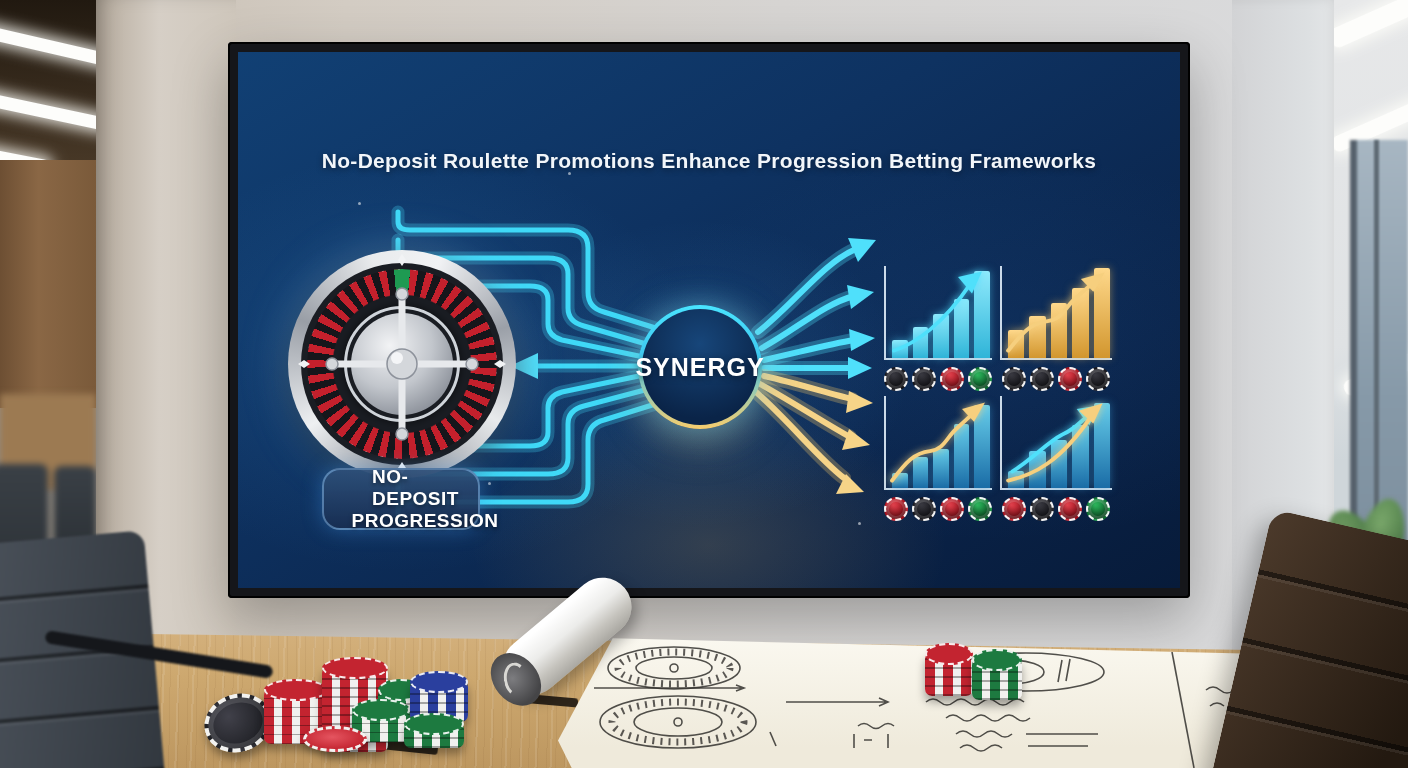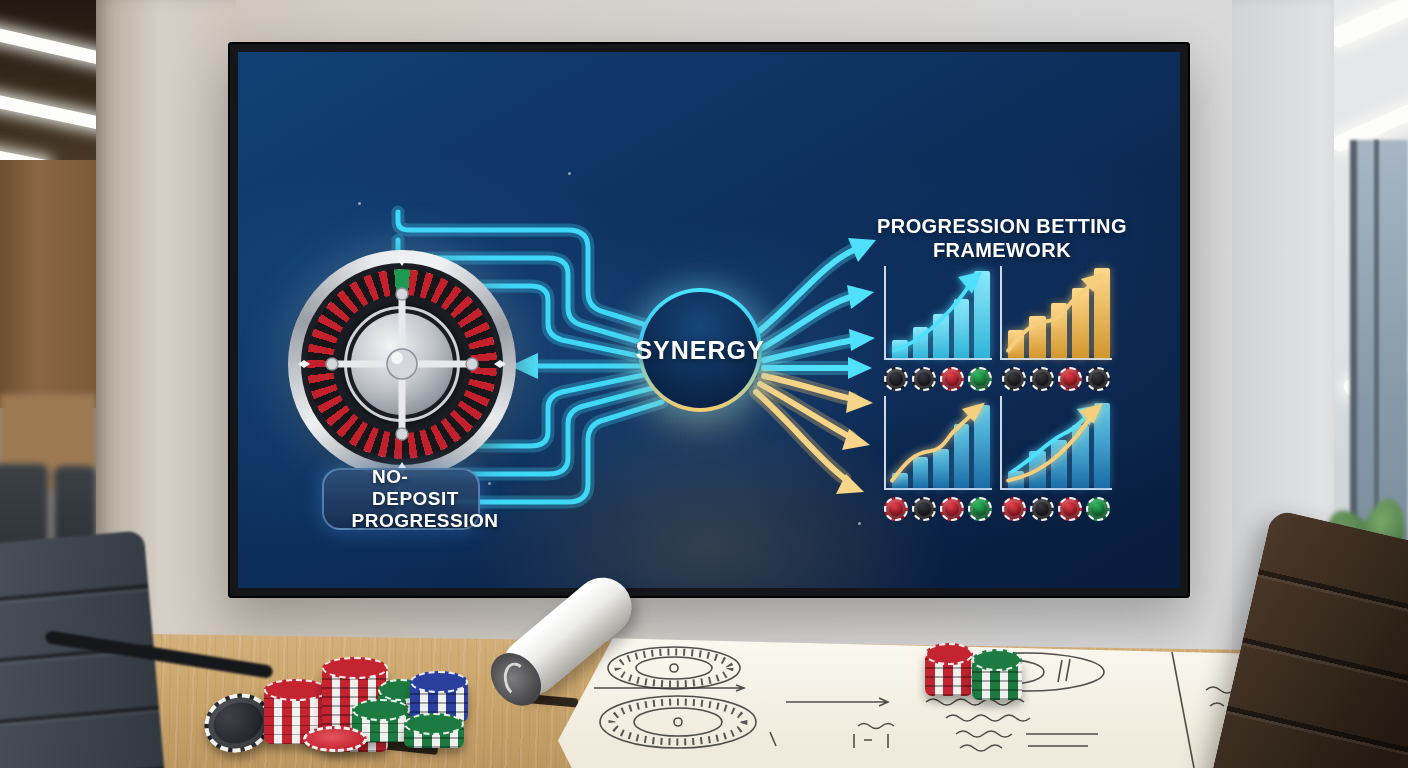--- a/index.html
+++ b/index.html
@@ -92,21 +92,21 @@
     background:radial-gradient(circle at 38% 32%,#f2f3f5,#c2c6cc 45%,#8d929b 78%,#70757e);}
   .wheel-spokes{position:absolute;left:0;top:0;width:228px;height:228px;}
 
   .promo{position:absolute;left:84px;top:416px;width:158px;height:62px;border-radius:18px;
     background:linear-gradient(180deg,rgba(46,80,122,.92),rgba(24,46,82,.95));
     border:2px solid rgba(135,190,240,.5);box-shadow:0 0 20px rgba(70,150,230,.4);
     display:flex;flex-direction:column;align-items:center;justify-content:center;
     color:#fff;font-weight:800;font-size:19px;line-height:1.16;letter-spacing:.5px;
     text-shadow:0 2px 4px rgba(0,0,0,.5);padding-left:48px;}
 
-  .synergy{position:absolute;left:400px;top:236px;width:124px;height:124px;border-radius:50%;
+  .synergy{position:absolute;left:400px;top:253px;width:124px;height:124px;border-radius:50%;
     background:linear-gradient(180deg,#49e4ff 0%,#3fc8ef 40%,#f7cd6e 100%);padding:4px;
     box-shadow:0 0 34px rgba(80,200,255,.5),0 14px 40px rgba(240,195,100,.35);}
   .synergy-inner{width:100%;height:100%;border-radius:50%;display:flex;align-items:center;justify-content:center;
     background:radial-gradient(circle at 50% 30%,#17467a,#0a2448 75%);
     color:#fff;font-weight:800;font-size:25px;letter-spacing:1px;text-shadow:0 2px 6px rgba(0,0,0,.5);}
 
   .framework-heading{position:absolute;left:618px;top:163px;width:292px;text-align:center;color:#fff;
     font-size:20px;font-weight:800;line-height:1.18;letter-spacing:.4px;text-shadow:0 2px 6px rgba(0,0,0,.45);}
 
   
@@ -221,20 +221,21 @@
   </div>
 
   <div class="tv">
     <div class="screen">
 
       <div class="spark" style="left:120px;top:150px;"></div>
       <div class="spark" style="left:330px;top:120px;"></div>
       <div class="spark" style="left:250px;top:430px;"></div>
       <div class="spark" style="left:620px;top:470px;"></div>
 
+      <div class="slide-subtitle">No-Deposit Roulette Promotions Enhance Progression Betting Frameworks</div>
 
       <svg class="flows" viewBox="0 0 942 536">
 
         <g>
           <path class="trace-glow" d="M160,160 V170 Q160,178 172,178 H330 Q350,178 350,196 V240 Q350,256 366,260 L424,278"></path>
           <path class="trace" d="M160,160 V170 Q160,178 172,178 H330 Q350,178 350,196 V240 Q350,256 366,260 L424,278"></path>
           <path class="trace-glow" d="M160,188 V198 Q160,206 172,206 H310 Q330,206 330,222 V256 Q330,270 346,274 L422,296"></path>
           <path class="trace" d="M160,188 V198 Q160,206 172,206 H310 Q330,206 330,222 V256 Q330,270 346,274 L422,296"></path>
           <path class="trace-glow" d="M160,216 V226 Q160,234 172,234 H292 Q310,234 310,248 V272 Q310,284 324,288 L420,308"></path>
           <path class="trace" d="M160,216 V226 Q160,234 172,234 H292 Q310,234 310,248 V272 Q310,284 324,288 L420,308"></path>
@@ -317,21 +318,20 @@
         <span>NO-DEPOSIT</span>
         <span>PROGRESSION</span>
       </div>
 
       <div class="synergy">
         <div class="synergy-inner">
           <span>SYNERGY</span>
         </div>
       </div>
 
-      <div class="framework-heading">PROGRESSION BETTING FRAMEWORK</div>
     </div>
   </div>
 
   <div class="chart-cell" style="left:884px;top:266px;width:108px;">
     <div class="plot">
       <div class="bars">
           <div class="bar bar-cyan" style="height: 20%;"></div>
           <div class="bar bar-cyan" style="height: 34%;"></div>
           <div class="bar bar-cyan" style="height: 48%;"></div>
           <div class="bar bar-cyan" style="height: 64%;"></div>

